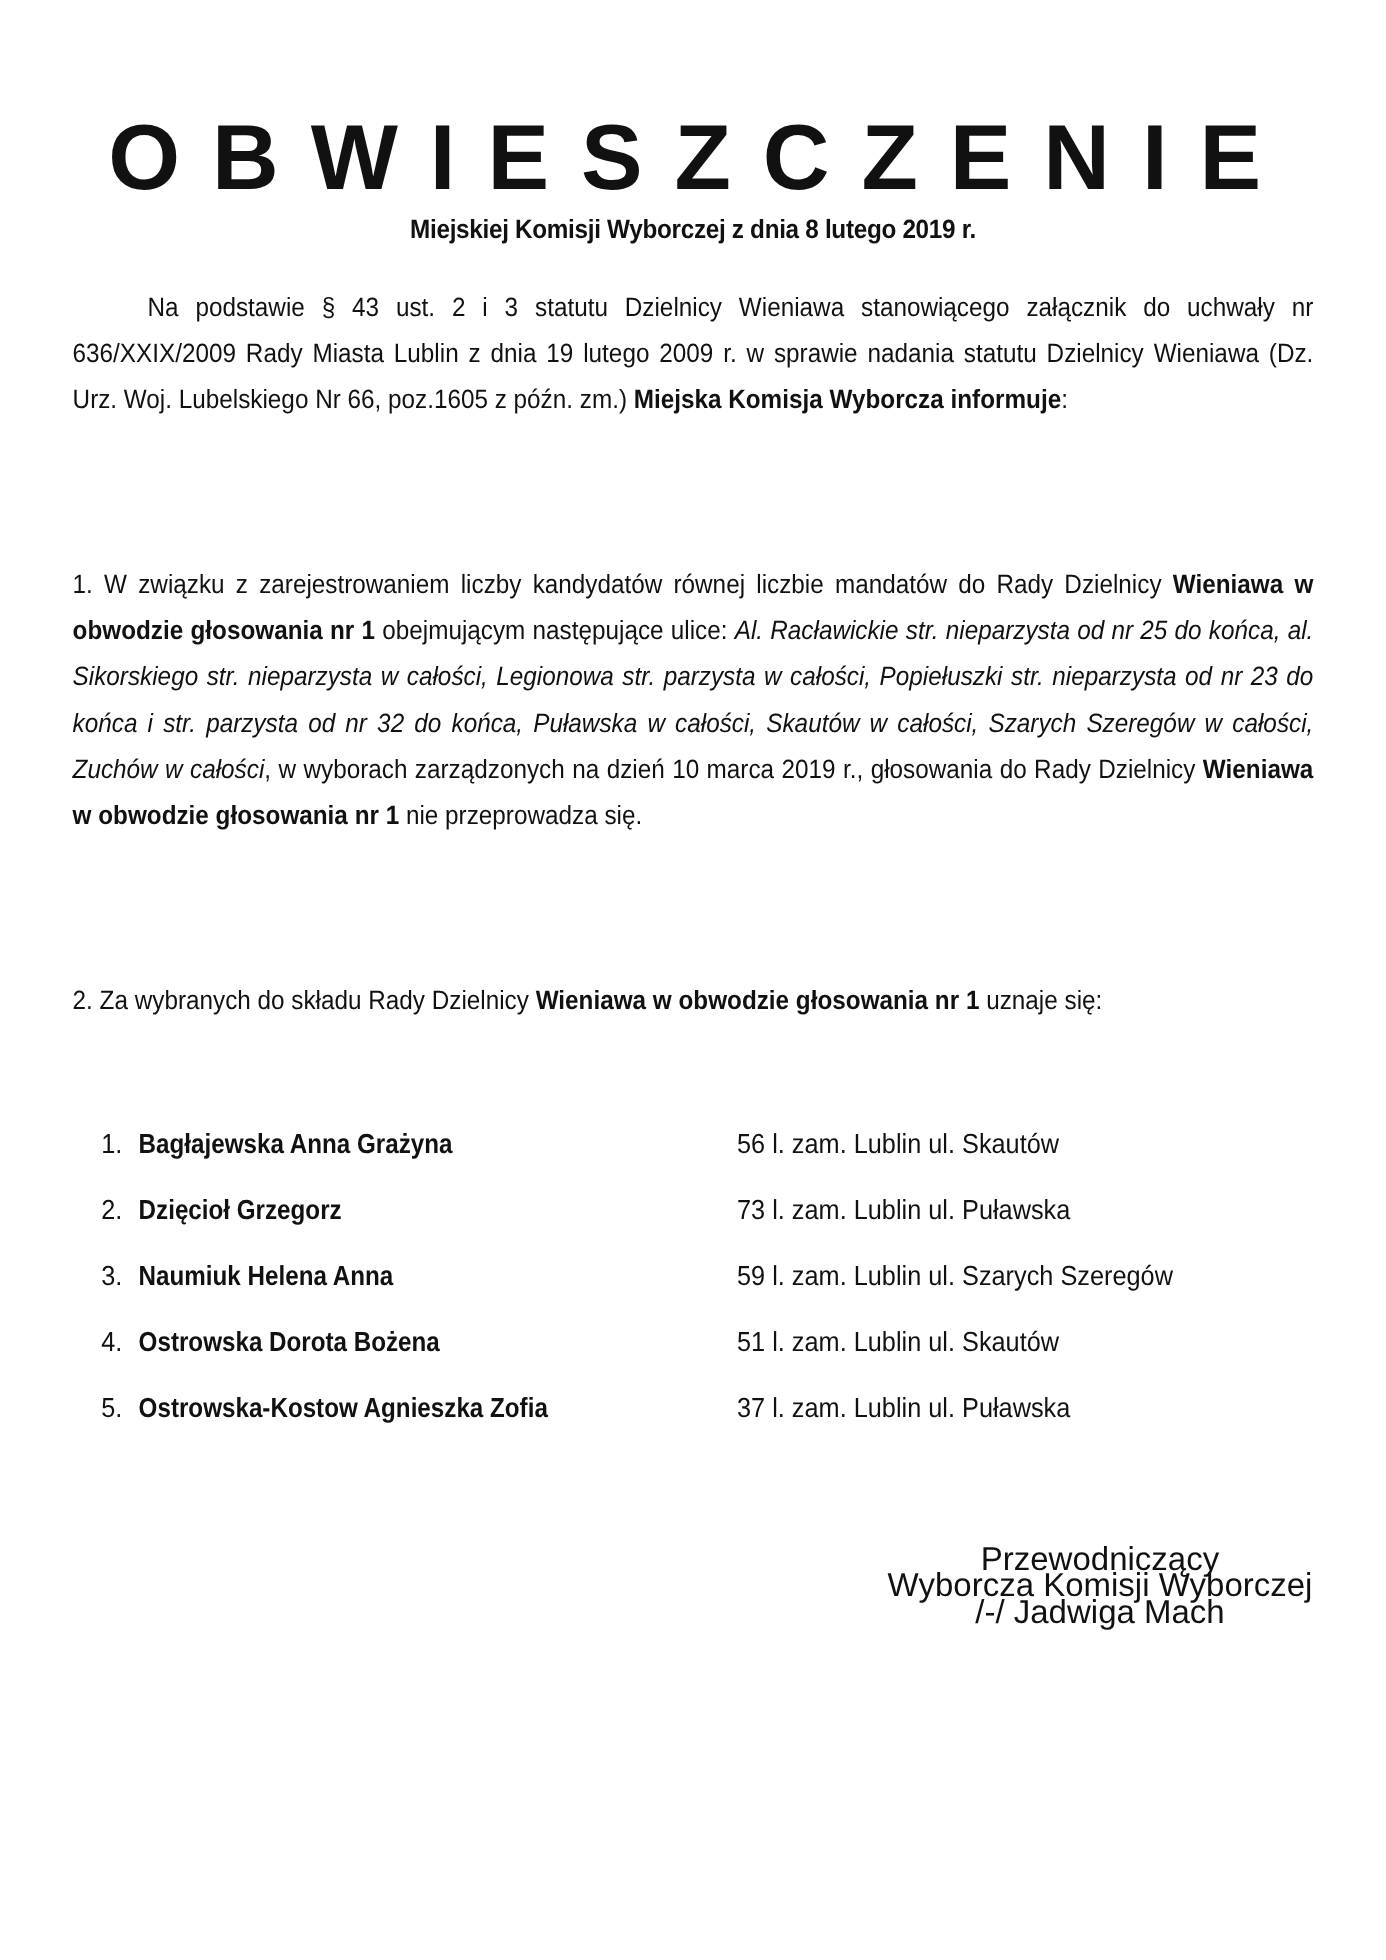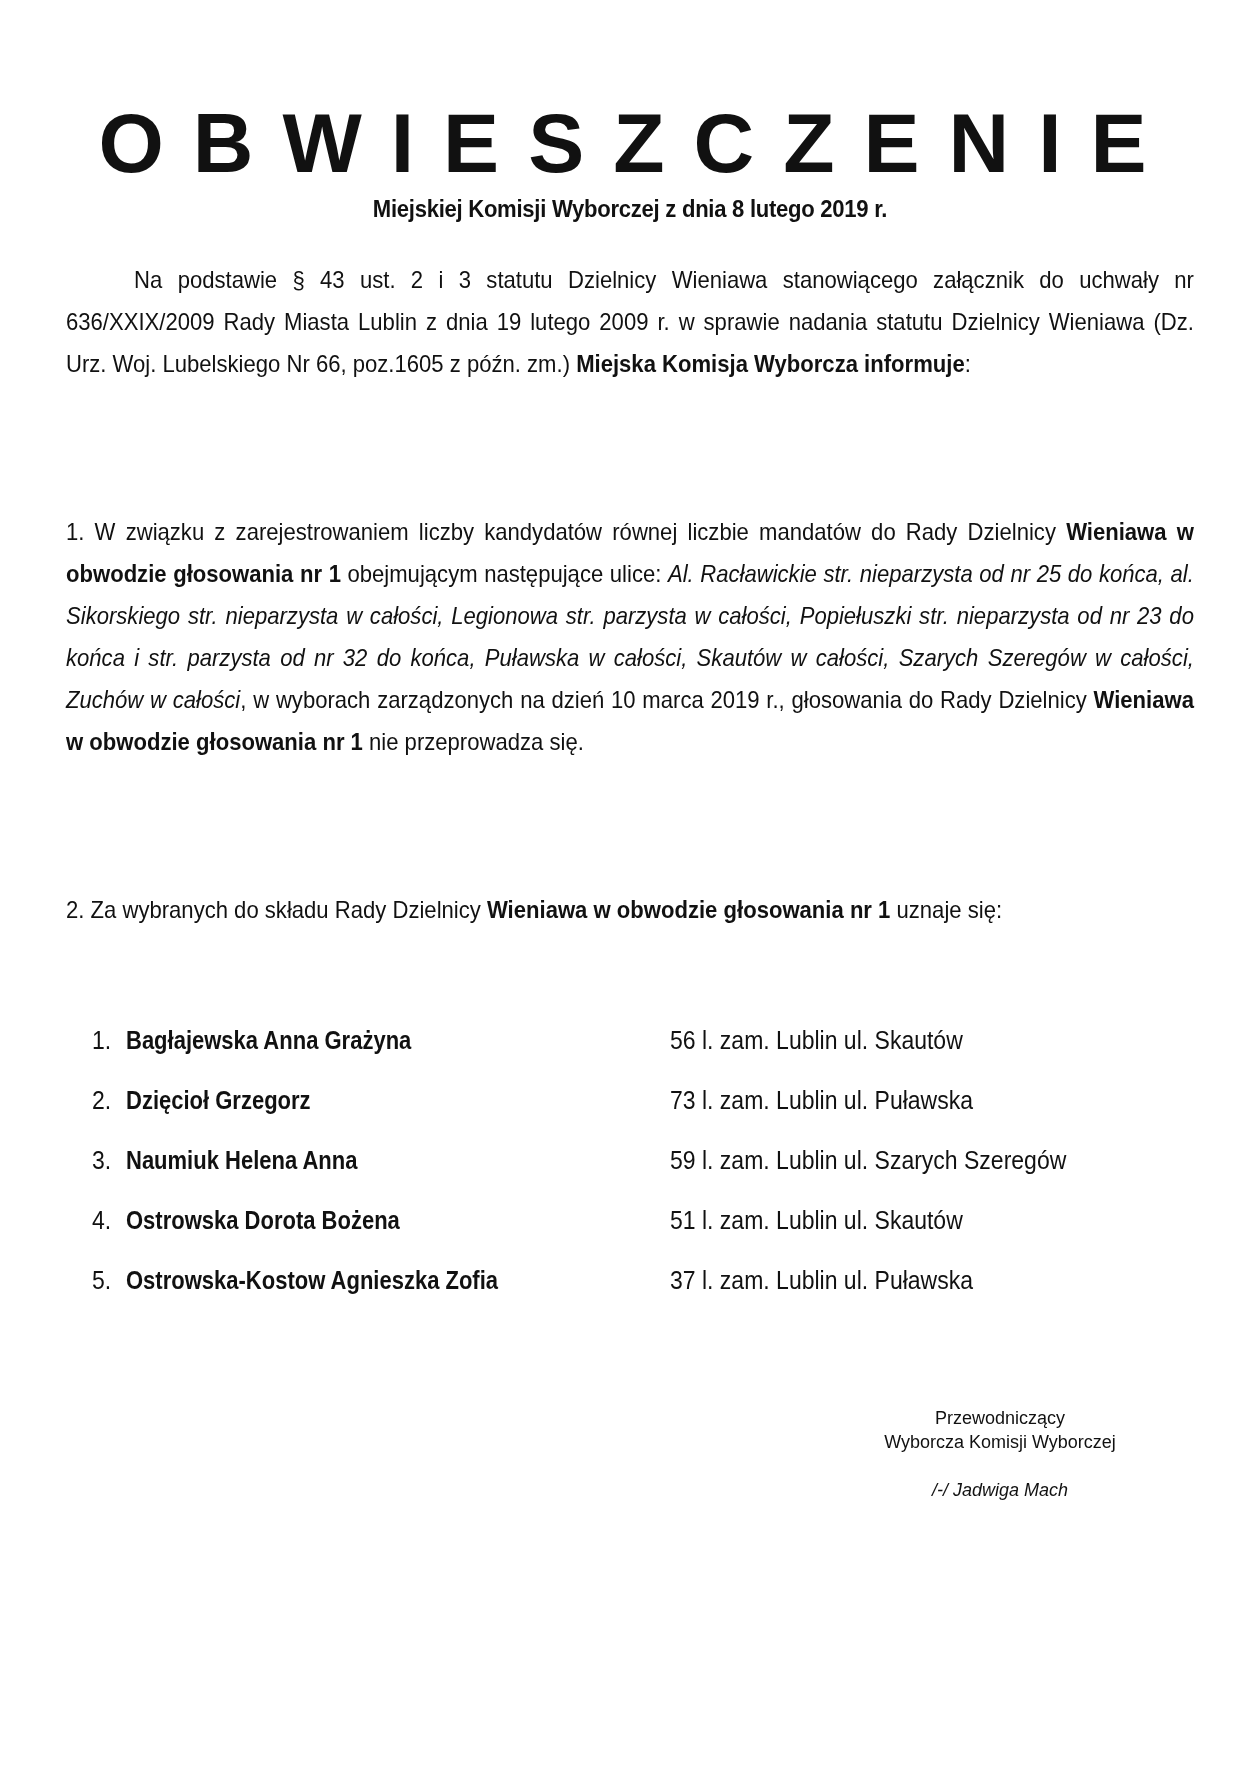--- a/index.html
+++ b/index.html
@@ -12,22 +12,22 @@
     .para.p-one { top: 498px; }
     .para.p-two { top: 876px; }
     .indent { display: inline-block; width: 74px; }
     b { font-weight: bold; }
     i { font-style: italic; }
     .list { position: absolute; left: 92px; top: 1013px; width: 1100px; }
     .row { position: relative; height: 60px; font-size: 25px; }
     .row .num { position: absolute; left: 0; top: 0; transform: scaleX(0.92); transform-origin: left top; }
     .row .name { position: absolute; left: 34px; top: 0; font-weight: bold; white-space: nowrap; transform: scaleX(0.88); transform-origin: left top; }
     .row .info { position: absolute; left: 578px; top: 0; white-space: nowrap; transform: scaleX(0.92); transform-origin: left top; }
-    .sig { position: absolute; left: 800px; width: 400px; top: 1393px; text-align: center; font-size: 18px; line-height: 24px; }
-    .sig .sig-name { margin-top: 24px; font-style: italic; }
+    .sig { position: absolute; left: 800px; width: 400px; top: 1393px; text-align: center; font-size: 30px; line-height: 24px; }
+    .sig .sig-name { }
   </style>
 </head>
 <body>
 
 <div class="page">
   <div class="title">OBWIESZCZENIE</div>
   <div class="subtitle">Miejskiej Komisji Wyborczej z dnia 8 lutego 2019 r.</div>
 
   <div class="para p-intro">
     <span class="indent"></span><span>Na podstawie § 43 ust. 2 i 3 statutu Dzielnicy Wieniawa stanowiącego załącznik do uchwały nr 636/XXIX/2009 Rady Miasta Lublin z dnia 19 lutego 2009 r. w sprawie nadania statutu Dzielnicy Wieniawa (Dz. Urz. Woj. Lubelskiego Nr 66, poz.1605 z późn. zm.) </span><b>Miejska Komisja Wyborcza informuje</b><span>:</span>

